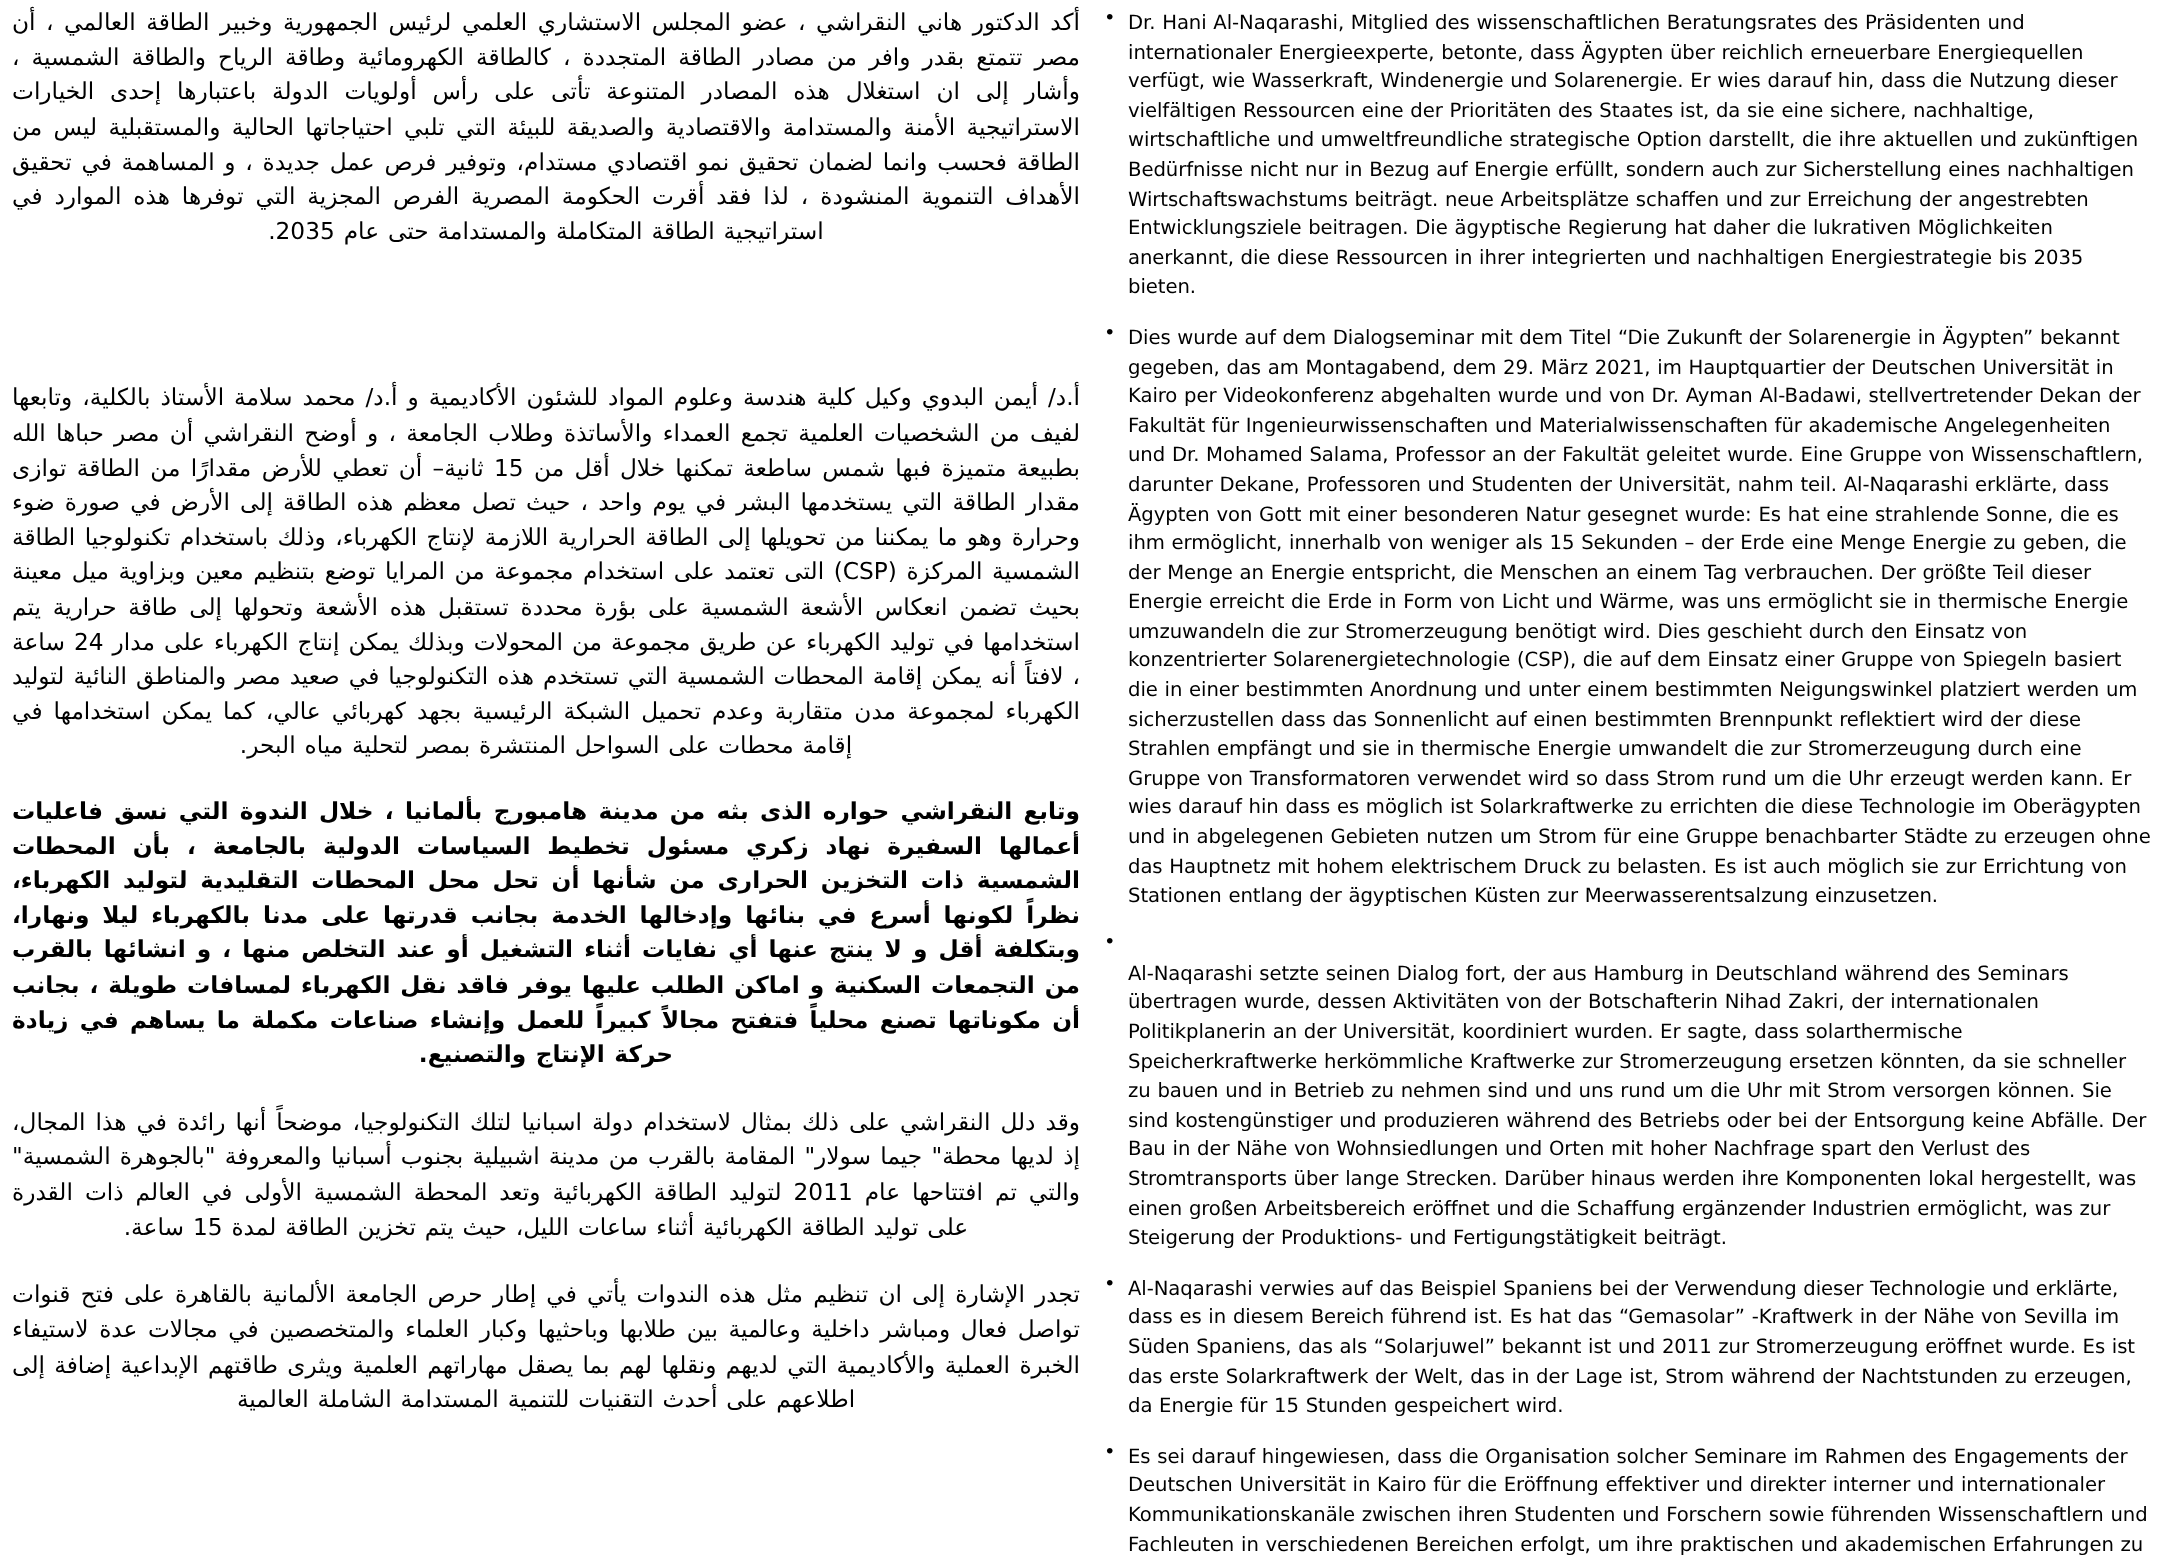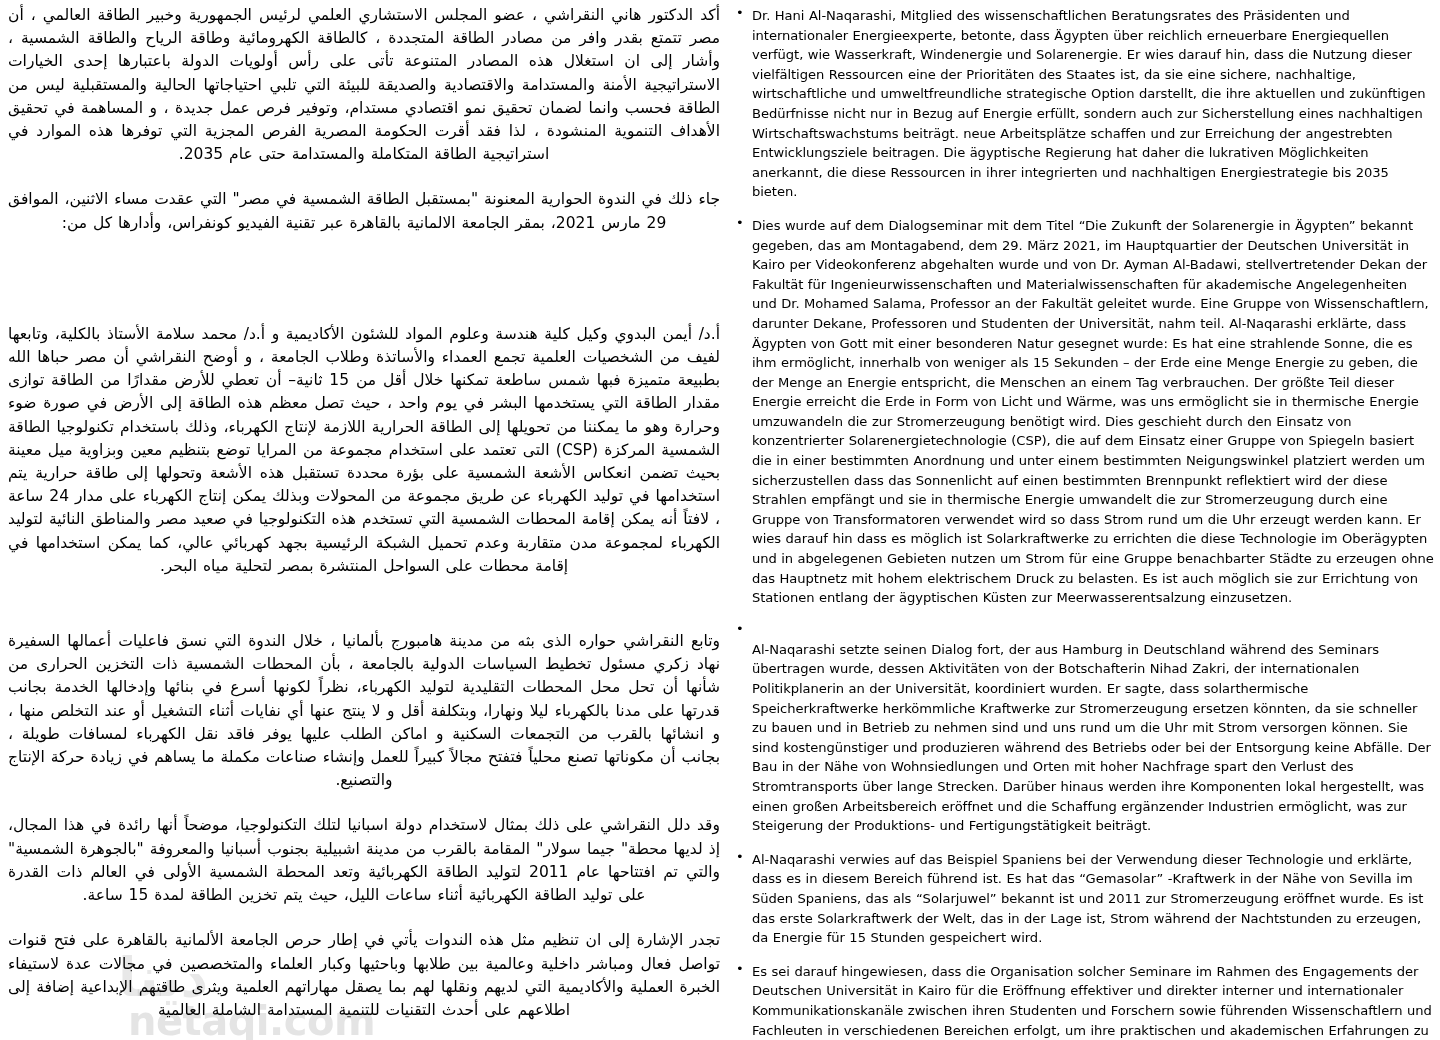--- a/index.html
+++ b/index.html
@@ -42,21 +42,21 @@
     font-size: 15.5px;
     line-height: 23.2px;
     color: #000;
     margin: 0 0 0 0;
     direction: rtl;
     unicode-bidi: isolate;
     text-align: justify;
     word-spacing: 1px;
   }
   .ar-p.gap-sm { margin-top: 22px; }
-  .ar-p.gap-md { margin-top: 52px; }
+  .ar-p.gap-md { margin-top: 20px; font-weight: bold; }
   .ar-p.gap-lg { margin-top: 88px; }
 
   
   .col-german {
     width: 710px;
     box-sizing: border-box;
     padding: 6px 6px 0 4px;
     direction: ltr;
   }
 
@@ -130,21 +130,20 @@
 
   .col-arabic, .col-german { position: relative; z-index: 1; }
 </style>
 </head>
 <body>
 
 <div class="page">
 
   <div class="col-arabic">
     <p class="ar-p">أكد الدكتور هاني النقراشي ، عضو المجلس الاستشاري العلمي لرئيس الجمهورية وخبير الطاقة العالمي ، أن مصر تتمتع بقدر وافر من مصادر الطاقة المتجددة ، كالطاقة الكهرومائية وطاقة الرياح والطاقة الشمسية ، وأشار إلى ان استغلال هذه المصادر المتنوعة تأتى على رأس أولويات الدولة باعتبارها إحدى الخيارات الاستراتيجية الأمنة والمستدامة والاقتصادية والصديقة للبيئة التي تلبي احتياجاتها الحالية والمستقبلية ليس من الطاقة فحسب وانما لضمان تحقيق نمو اقتصادي مستدام، وتوفير فرص عمل جديدة ، و المساهمة في تحقيق الأهداف التنموية المنشودة ، لذا فقد أقرت الحكومة المصرية الفرص المجزية التي توفرها هذه الموارد في استراتيجية الطاقة المتكاملة والمستدامة حتى عام 2035.</p>
-    <p class="ar-p gap-sm">جاء ذلك في الندوة الحوارية المعنونة "بمستقبل الطاقة الشمسية في مصر" التي عقدت مساء الاثنين، الموافق 29 مارس 2021، بمقر الجامعة الالمانية بالقاهرة عبر تقنية الفيديو كونفراس، وأدارها كل من:</p>
     <p class="ar-p gap-lg">أ.د/ أيمن البدوي وكيل كلية هندسة وعلوم المواد للشئون الأكاديمية و أ.د/ محمد سلامة الأستاذ بالكلية، وتابعها لفيف من الشخصيات العلمية تجمع العمداء والأساتذة وطلاب الجامعة ، و أوضح النقراشي أن مصر حباها الله بطبيعة متميزة فبها شمس ساطعة تمكنها خلال أقل من 15 ثانية– أن تعطي للأرض مقدارًا من الطاقة توازى مقدار الطاقة التي يستخدمها البشر في يوم واحد ، حيث تصل معظم هذه الطاقة إلى الأرض في صورة ضوء وحرارة وهو ما يمكننا من تحويلها إلى الطاقة الحرارية اللازمة لإنتاج الكهرباء، وذلك باستخدام تكنولوجيا الطاقة الشمسية المركزة (CSP) التى تعتمد على استخدام مجموعة من المرايا توضع بتنظيم معين وبزاوية ميل معينة بحيث تضمن انعكاس الأشعة الشمسية على بؤرة محددة تستقبل هذه الأشعة وتحولها إلى طاقة حرارية يتم استخدامها في توليد الكهرباء عن طريق مجموعة من المحولات وبذلك يمكن إنتاج الكهرباء على مدار 24 ساعة ، لافتاً أنه يمكن إقامة المحطات الشمسية التي تستخدم هذه التكنولوجيا في صعيد مصر والمناطق النائية لتوليد الكهرباء لمجموعة مدن متقاربة وعدم تحميل الشبكة الرئيسية بجهد كهربائي عالي، كما يمكن استخدامها في إقامة محطات على السواحل المنتشرة بمصر لتحلية مياه البحر.</p>
     <p class="ar-p gap-md">وتابع النقراشي حواره الذى بثه من مدينة هامبورج بألمانيا ، خلال الندوة التي نسق فاعليات أعمالها السفيرة نهاد زكري مسئول تخطيط السياسات الدولية بالجامعة ، بأن المحطات الشمسية ذات التخزين الحرارى من شأنها أن تحل محل المحطات التقليدية لتوليد الكهرباء، نظراً لكونها أسرع في بنائها وإدخالها الخدمة بجانب قدرتها على مدنا بالكهرباء ليلا ونهارا، وبتكلفة أقل و لا ينتج عنها أي نفايات أثناء التشغيل أو عند التخلص منها ، و انشائها بالقرب من التجمعات السكنية و اماكن الطلب عليها يوفر فاقد نقل الكهرباء لمسافات طويلة ، بجانب أن مكوناتها تصنع محلياً فتفتح مجالاً كبيراً للعمل وإنشاء صناعات مكملة ما يساهم في زيادة حركة الإنتاج والتصنيع.</p>
     <p class="ar-p gap-sm">وقد دلل النقراشي على ذلك بمثال لاستخدام دولة اسبانيا لتلك التكنولوجيا، موضحاً أنها رائدة في هذا المجال، إذ لديها محطة" جيما سولار" المقامة بالقرب من مدينة اشبيلية بجنوب أسبانيا والمعروفة "بالجوهرة الشمسية" والتي تم افتتاحها عام 2011 لتوليد الطاقة الكهربائية وتعد المحطة الشمسية الأولى في العالم ذات القدرة على توليد الطاقة الكهربائية أثناء ساعات الليل، حيث يتم تخزين الطاقة لمدة 15 ساعة.</p>
     <p class="ar-p gap-sm">تجدر الإشارة إلى ان تنظيم مثل هذه الندوات يأتي في إطار حرص الجامعة الألمانية بالقاهرة على فتح قنوات تواصل فعال ومباشر داخلية وعالمية بين طلابها وباحثيها وكبار العلماء والمتخصصين في مجالات عدة لاستيفاء الخبرة العملية والأكاديمية التي لديهم ونقلها لهم بما يصقل مهاراتهم العلمية ويثرى طاقتهم الإبداعية إضافة إلى اطلاعهم على أحدث التقنيات للتنمية المستدامة الشاملة العالمية</p>
   </div>
 
   <div class="col-german">
     <ul class="de-list">
 
       <li class="de-item">
@@ -169,18 +168,14 @@
       </li>
 
       <li class="de-item">
         <span class="bullet">•</span>
         <p class="de-p">Es sei darauf hingewiesen, dass die Organisation solcher Seminare im Rahmen des Engagements der Deutschen Universität in Kairo für die Eröffnung effektiver und direkter interner und internationaler Kommunikationskanäle zwischen ihren Studenten und Forschern sowie führenden Wissenschaftlern und Fachleuten in verschiedenen Bereichen erfolgt, um ihre praktischen und akademischen Erfahrungen zu nutzen und sie an sie weiterzugeben. Dies verbessert ihre wissenschaftlichen Fähigkeiten und bereichert ihre kreativen Energien sowie ihr Wissen über die neuesten Technologien für eine umfassende globale nachhaltige Entwicklung.</p>
       </li>
 
     </ul>
   </div>
 
-  <div class="watermark">
-    <span class="wm-word">دينا</span>
-    <span class="wm-dom">netaqi.com</span>
-  </div>
 
 </div>
 
 </body></html>

